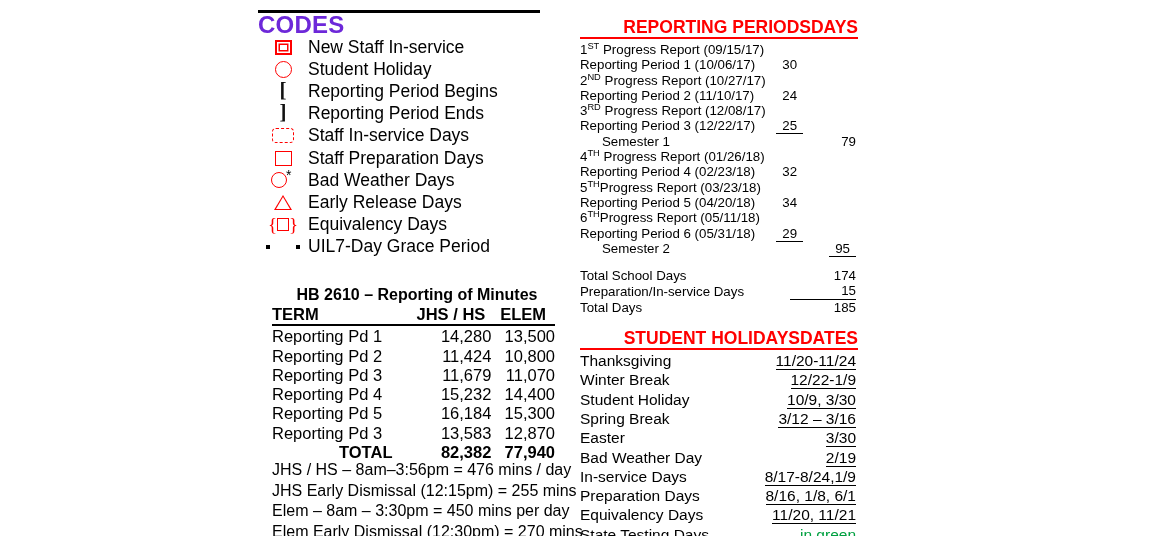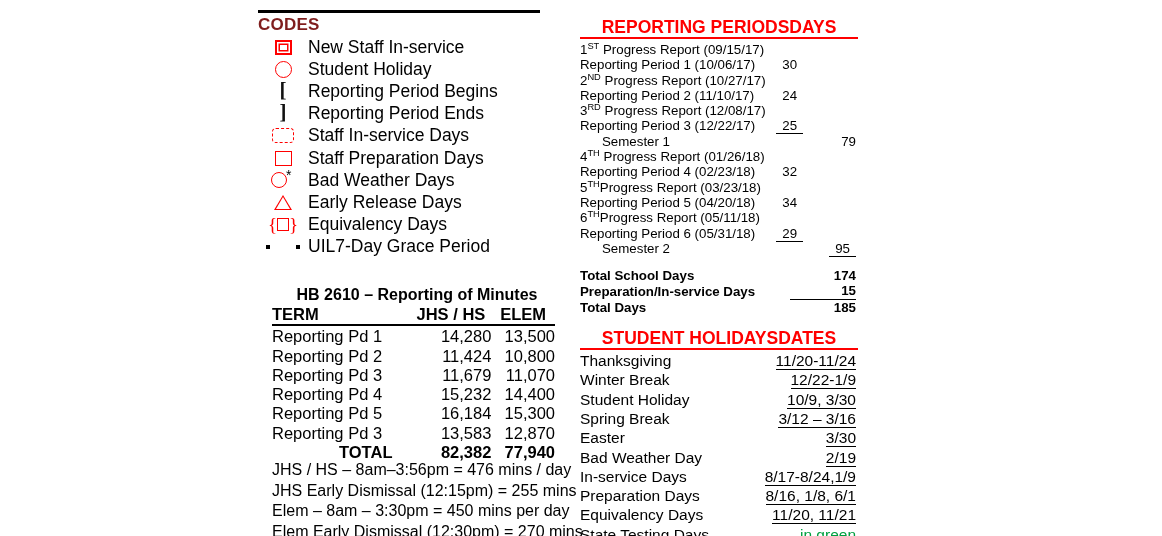--- a/index.html
+++ b/index.html
@@ -12,21 +12,21 @@
     overflow:hidden;
   }
   .page{position:relative;width:1162px;height:536px;}
 
   
   .col-left{position:absolute;left:258px;top:10px;width:300px;}
 
   .top-rule{width:282px;height:3px;background:#000;margin:0 0 2px 0;}
 
   .codes-title{
-    color:#7f1d1d;font-weight:bold;font-size:17px;line-height:20px;
+    color:#6d28d9;font-weight:bold;font-size:24px;line-height:20px;
     letter-spacing:0.2px;
   }
 
   .legend{margin-top:1px;}
   .legend-row{
     display:flex;align-items:center;
     height:22.2px;
   }
   .legend-icon{
     width:50px;min-width:50px;height:22px;
@@ -106,36 +106,36 @@
   table.hb tr.total .c-term{text-align:right;padding-right:18px;}
   table.hb tr.first td{padding-top:1px;}
 
   .notes{position:absolute;left:272px;top:460px;font-size:16px;line-height:20.5px;}
   .notes div{white-space:nowrap;}
 
   
   .col-right{position:absolute;left:580px;top:18px;width:278px;}
 
   .sec-head{
-    display:flex;justify-content:center;align-items:baseline;
+    display:flex;justify-content:flex-end;align-items:baseline;
     color:#ff0000;font-weight:bold;font-size:17.5px;line-height:19px;
     border-bottom:2.5px solid #ff0000;
     padding-bottom:0px;
   }
 
   table.rp{border-collapse:collapse;width:276px;font-size:13.3px;margin-top:3px;}
   table.rp td{padding:0;line-height:15.3px;white-space:nowrap;vertical-align:bottom;}
   table.rp .c-name{text-align:left;width:165px;}
   table.rp .c-d1{text-align:center;width:58px;}
   table.rp .c-d2{text-align:right;width:53px;}
   table.rp td sup{font-size:9.3px;vertical-align:super;line-height:0;}
   .ul-num{border-bottom:1.6px solid #000;padding:0 6px 0 6px;}
   .sem-row .c-name{text-align:center;padding-left:22px;}
 
-  .totals{margin-top:12px;font-weight:bold;}
+  .totals{margin-top:12px;}
   table.tt{border-collapse:collapse;width:276px;font-size:13.3px;}
   table.tt td{padding:0;line-height:15.3px;white-space:nowrap;}
   table.tt .c-l{text-align:left;width:210px;}
   table.tt .c-r{text-align:right;width:66px;}
   table.tt .rule{border-bottom:1.6px solid #000;}
 
   .holidays{margin-top:14px;}
   table.sh{border-collapse:collapse;width:276px;font-size:15.5px;margin-top:1px;}
   table.sh td{padding:0;line-height:19.3px;white-space:nowrap;}
   table.sh .c-l{text-align:left;width:158px;}

